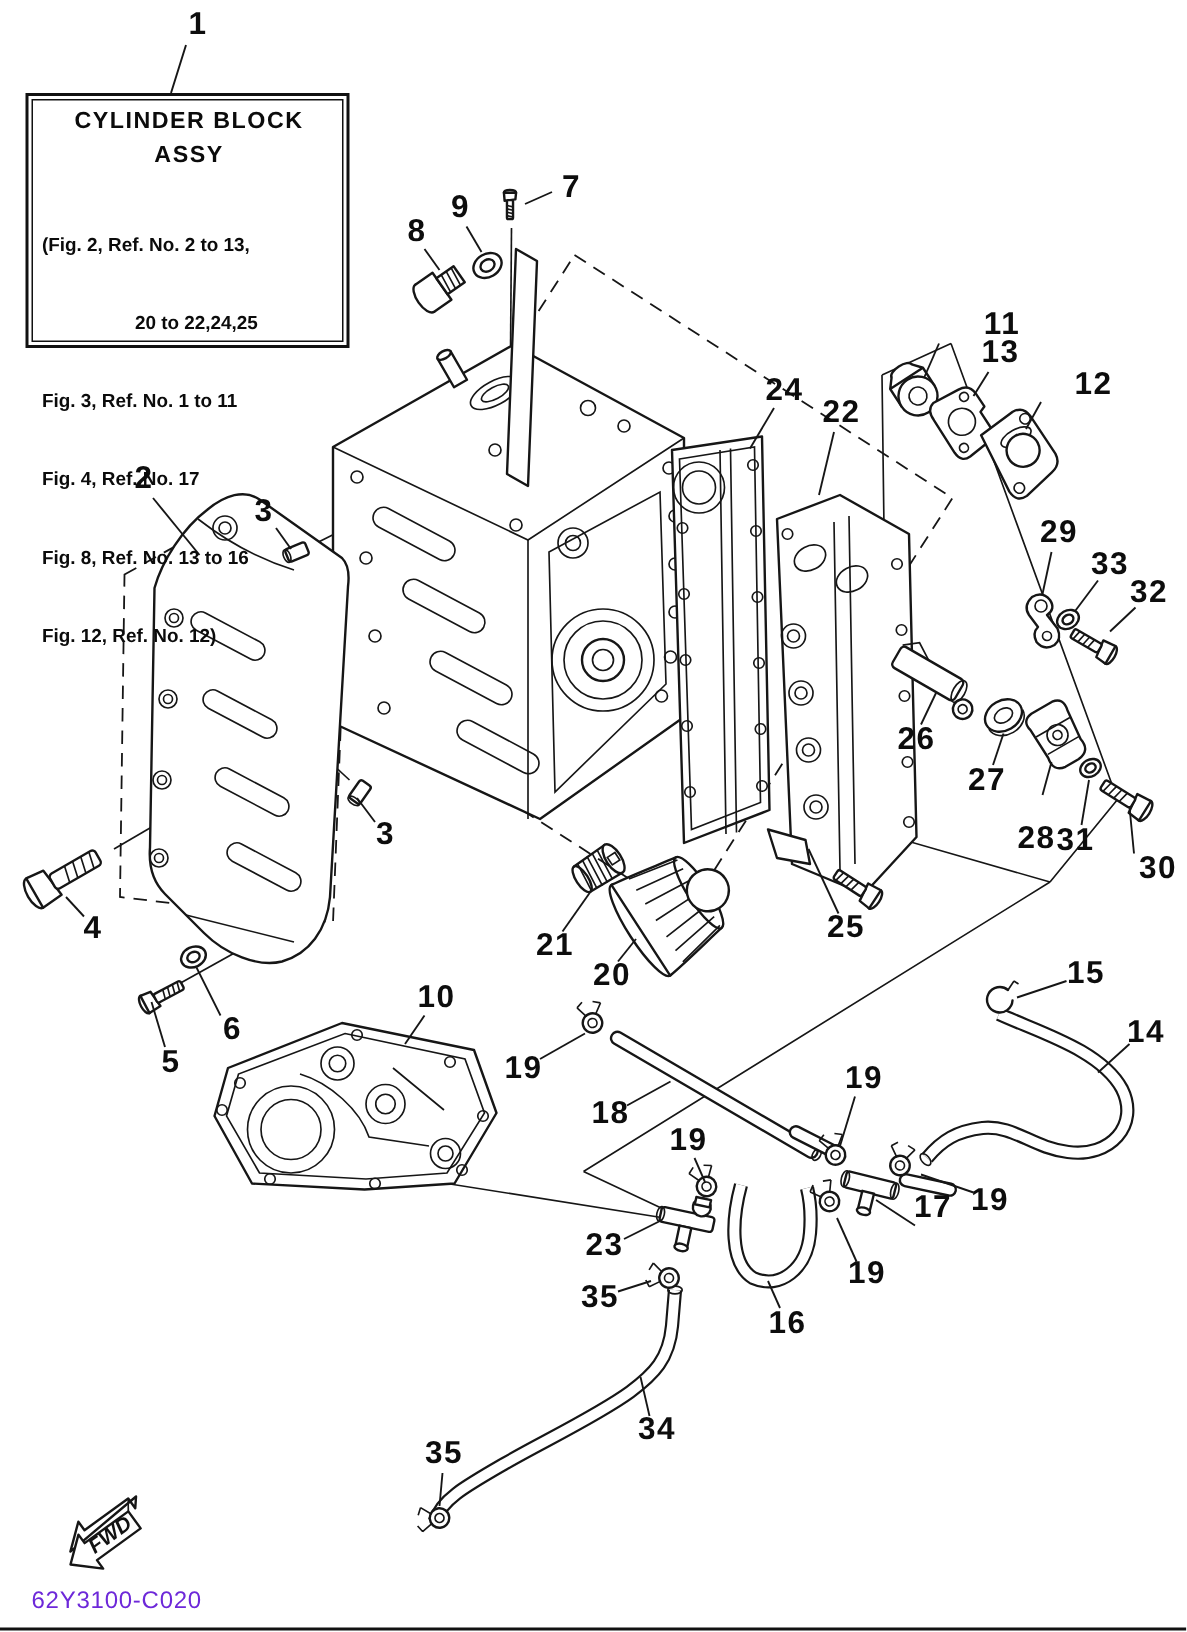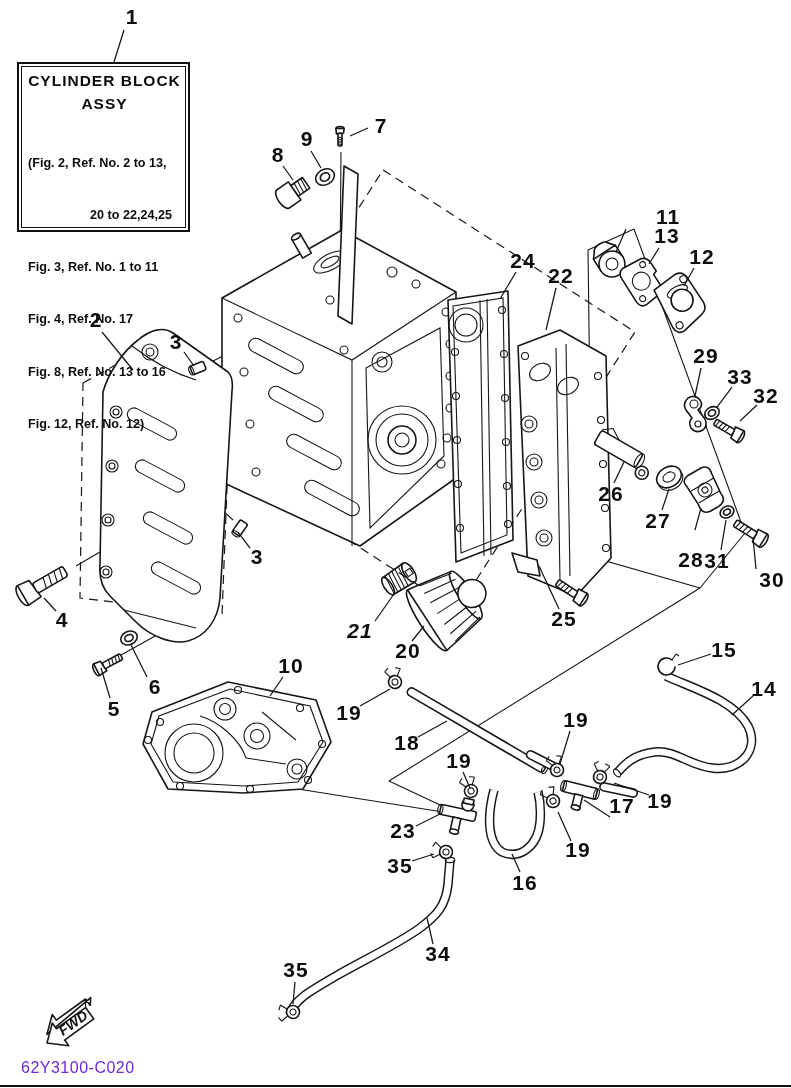--- a/index.html
+++ b/index.html
@@ -10,21 +10,21 @@
   .ln{stroke:#161616;stroke-width:1.6;fill:none;stroke-linecap:round;stroke-linejoin:round;}
   .fill{fill:#ffffff;}
   .thin{stroke:#161616;stroke-width:1.1;fill:none;}
   .dash{stroke:#161616;stroke-width:1.2;fill:none;stroke-dasharray:9 6;}
   .hose{stroke:#161616;stroke-width:9.5;fill:none;stroke-linecap:butt;}
   .hosein{stroke:#ffffff;stroke-width:6.6;fill:none;stroke-linecap:butt;}
   .leader{stroke:#161616;stroke-width:1.25;}
   #callout-layer{position:absolute;left:0;top:0;width:100%;height:100%;pointer-events:none;}
   .callout{position:absolute;transform:translate(-50%,-52%);font-size:21px;font-weight:bold;
            color:#0d0d0d;letter-spacing:1px;white-space:nowrap;}
-  .info-box{position:absolute;left:17px;top:62px;width:173px;height:170px;border:2.2px solid #111;
+  .info-box{position:absolute;left:17px;top:62px;width:216px;height:170px;border:2.2px solid #111;
             padding:2px;box-sizing:border-box;}
   .info-box-inner{width:100%;height:100%;border:1.6px solid #111;box-sizing:border-box;
             padding:3px 4px 0 6px;color:#0b0b0b;}
   .ib-title{font-size:15.5px;font-weight:bold;text-align:center;letter-spacing:1px;margin-top:2px;}
   .ib-title2{font-size:15.5px;font-weight:bold;text-align:center;letter-spacing:1px;margin-top:5px;}
   .ib-refs{margin-top:7px;font-size:12.6px;font-weight:bold;line-height:17.4px;white-space:pre;}
   .ib-indent{padding-left:62px;}
   .code{position:absolute;left:21px;top:1059px;font-size:16px;color:#6d28d9;letter-spacing:0.5px;}
   .bottom-rule{position:absolute;left:0;top:1085px;width:791px;height:2.4px;background:#111;}
   .fwd-text{font-size:14px;font-weight:bold;font-style:italic;fill:#111;}
@@ -395,34 +395,34 @@
       <div class="callout" style="left: 176px; top: 342px;">3</div>
       <div class="callout" style="left: 257px; top: 557px;">3</div>
       <div class="callout" style="left: 62px; top: 620px;">4</div>
       <div class="callout" style="left: 114px; top: 709px;">5</div>
       <div class="callout" style="left: 155px; top: 687px;">6</div>
       <div class="callout" style="left: 381px; top: 126px;">7</div>
       <div class="callout" style="left: 278px; top: 155px;">8</div>
       <div class="callout" style="left: 307px; top: 139px;">9</div>
       <div class="callout" style="left: 291px; top: 666px;">10</div>
       <div class="callout" style="left: 632px; top: 217px; margin-left: 36px;">11</div>
-      <div class="callout" style="left: 702px; top: 257px; text-align: right;">12</div>
+      <div class="callout" style="left: 729px; top: 257px; text-align: right;">12</div>
       <div class="callout" style="left: 667px; top: 236px;">13</div>
       <div class="callout" style="left: 764px; top: 689px;">14</div>
       <div class="callout" style="left: 724px; top: 650px;">15</div>
       <div class="callout" style="left: 525px; top: 883px;">16</div>
       <div class="callout" style="left: 622px; top: 806px;">17</div>
       <div class="callout" style="left: 407px; top: 743px;">18</div>
       <div class="callout" style="left: 349px; top: 713px;">19</div>
       <div class="callout" style="left: 459px; top: 761px;">19</div>
       <div class="callout" style="left: 576px; top: 720px;">19</div>
       <div class="callout" style="left: 660px; top: 801px;">19</div>
       <div class="callout" style="left: 578px; top: 850px;">19</div>
       <div class="callout" style="left: 408px; top: 651px;">20</div>
-      <div class="callout" style="left: 360px; top: 631px; font-style: italic;">21</div>
+      <div class="callout" style="left: 370px; top: 631px;">21</div>
       <div class="callout" style="left: 561px; top: 276px;">22</div>
       <div class="callout" style="left: 403px; top: 831px;">23</div>
       <div class="callout" style="left: 523px; top: 261px;">24</div>
       <div class="callout" style="left: 564px; top: 619px;">25</div>
       <div class="callout" style="left: 611px; top: 494px;">26</div>
       <div class="callout" style="left: 658px; top: 521px;">27</div>
       <div class="callout" style="left: 691px; top: 541px; margin-top: 19px;">28</div>
       <div class="callout" style="left: 706px; top: 356px;">29</div>
       <div class="callout" style="left: 757px; top: 580px; margin-left: 15px;">30</div>
       <div class="callout" style="left: 717px; top: 561px;">31</div>

